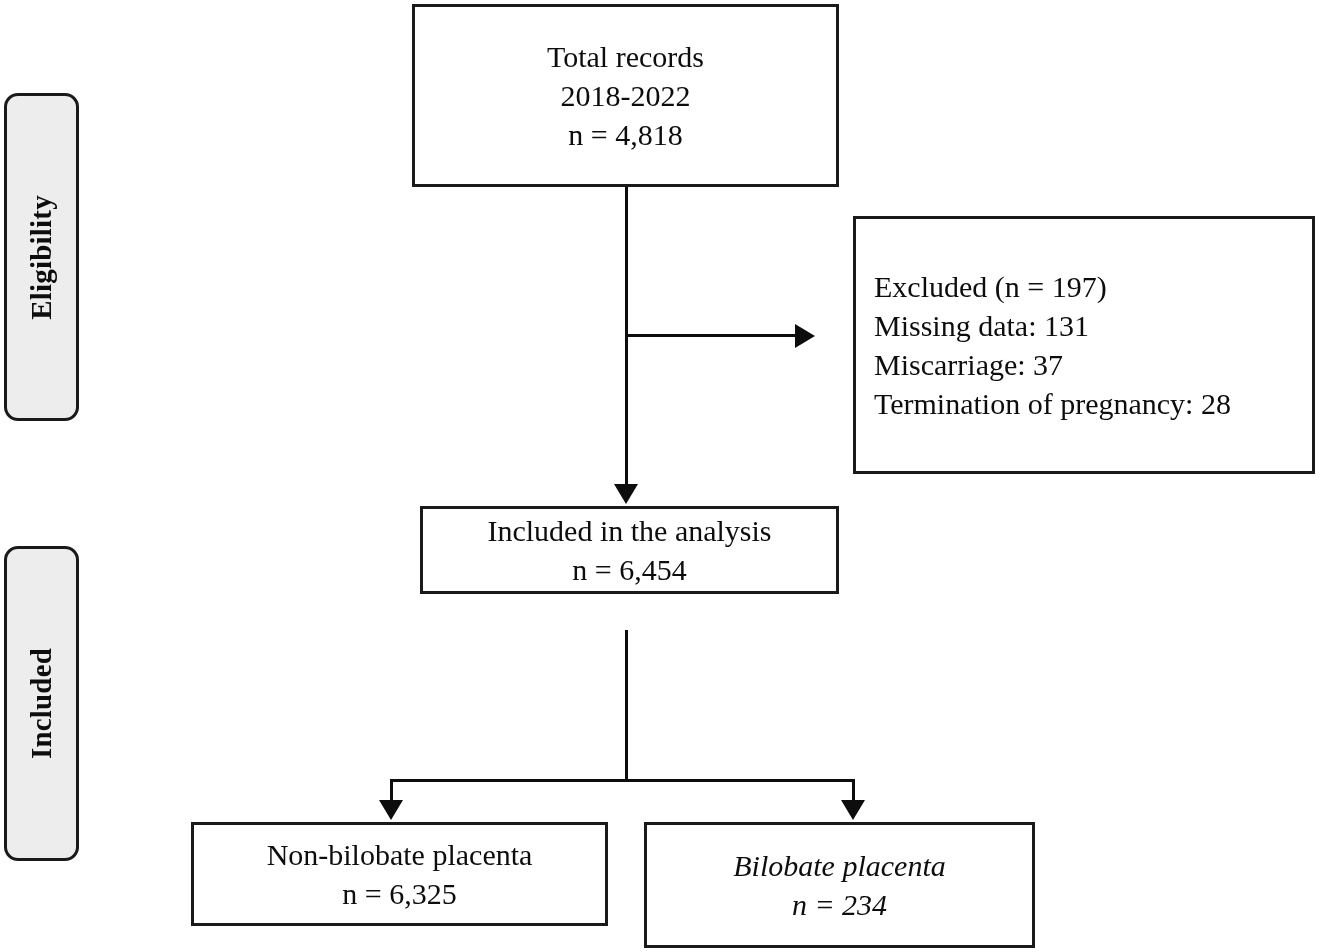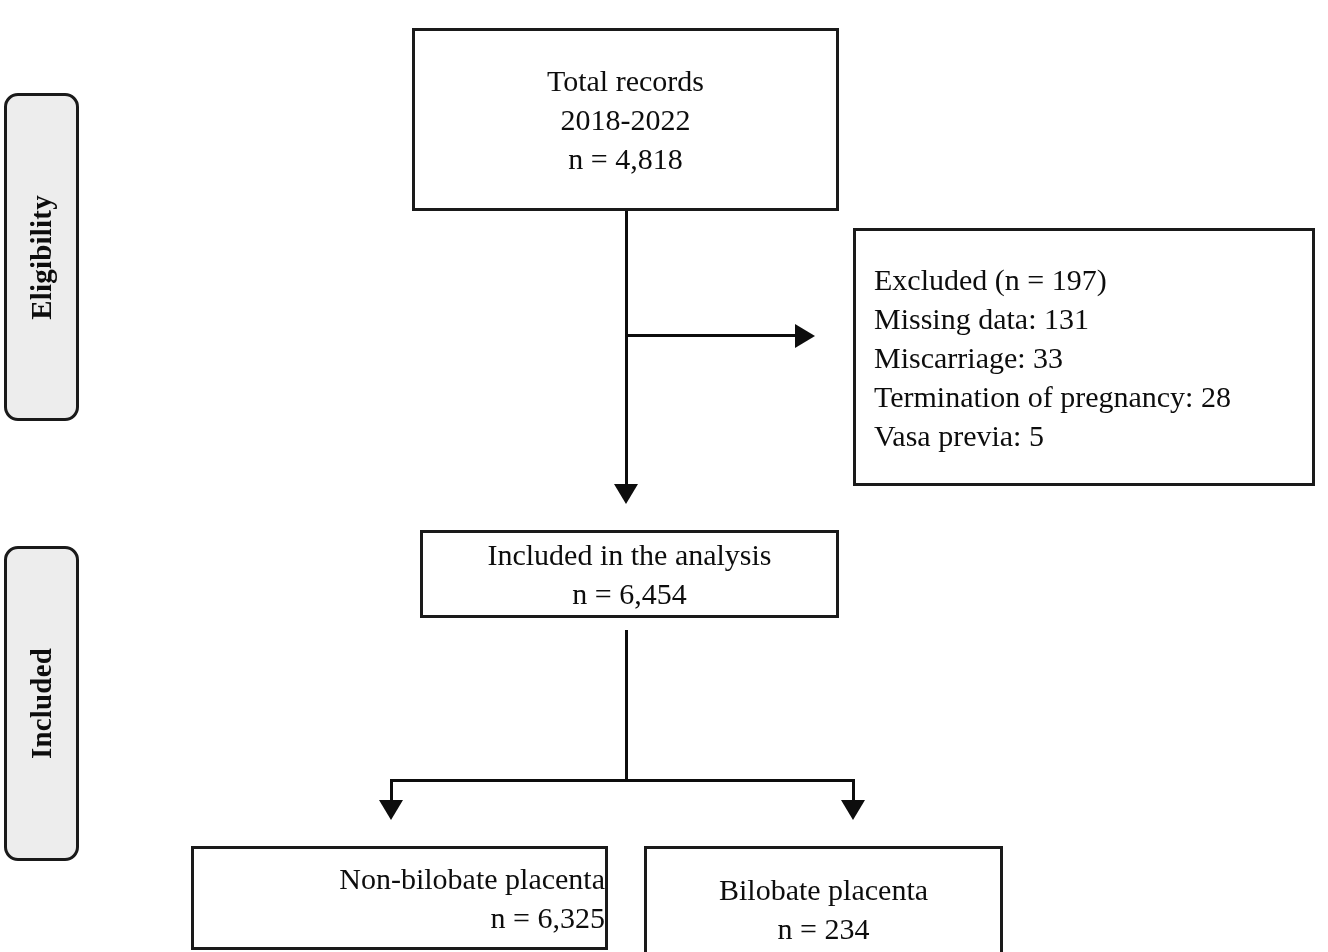--- a/index.html
+++ b/index.html
@@ -42,21 +42,20 @@
     position: absolute;
     background: #ffffff;
     border: 3px solid #1a1a1a;
     box-sizing: border-box;
     display: flex;
     flex-direction: column;
     justify-content: center;
     color: #0d0d0d;
     font-size: 30px;
     line-height: 1.30;
-    margin-top: 24px;
   }
   .flow-box.centered { align-items: center; text-align: center; }
   .flow-box.left-aligned {
     align-items: flex-start;
     text-align: left;
     padding-left: 18px;
   }
   .flow-box .line { display: block; white-space: nowrap; }
 
   
@@ -109,36 +108,35 @@
   <div class="arrow-down" style="left:379px; top:800px;"></div>
   <div class="conn conn-v" style="left:852px; top:779px; width:3px; height:24px;"></div>
   <div class="arrow-down" style="left:841px; top:800px;"></div>
 
   <div class="flow-box centered" style="left:412px; top:4px; width:427px; height:183px;">
     <span class="line">Total records</span>
     <span class="line">2018-2022</span>
     <span class="line">n = 4,818</span>
   </div>
 
-  <div class="flow-box left-aligned" style="left:853px; top:204px; width:462px; height:258px;">
+  <div class="flow-box left-aligned" style="left:853px; top:216px; width:462px; height:258px;">
     <span class="line">Excluded (n = 197)</span>
     <span class="line">Missing data: 131</span>
-    <span class="line">Miscarriage: 33</span>
+    <span class="line">Miscarriage: 37</span>
     <span class="line">Termination of pregnancy: 28</span>
-    <span class="line">Vasa previa: 5</span>
   </div>
 
   <div class="flow-box centered" style="left:420px; top:506px; width:419px; height:88px;">
     <span class="line">Included in the analysis</span>
     <span class="line">n = 6,454</span>
   </div>
 
-  <div class="flow-box centered" style="left:191px; top:822px; width:417px; height:104px;align-items:flex-end;">
+  <div class="flow-box centered" style="left:191px; top:822px; width:417px; height:104px;">
     <span class="line">Non-bilobate placenta</span>
     <span class="line">n = 6,325</span>
   </div>
 
-  <div class="flow-box centered" style="left:644px; top:822px; width:359px; height:126px;">
+  <div class="flow-box centered" style="left:644px; top:822px; width:391px; height:126px;font-style:italic;">
     <span class="line">Bilobate placenta</span>
     <span class="line">n = 234</span>
   </div>
 
 </div>
 
 </body></html>

